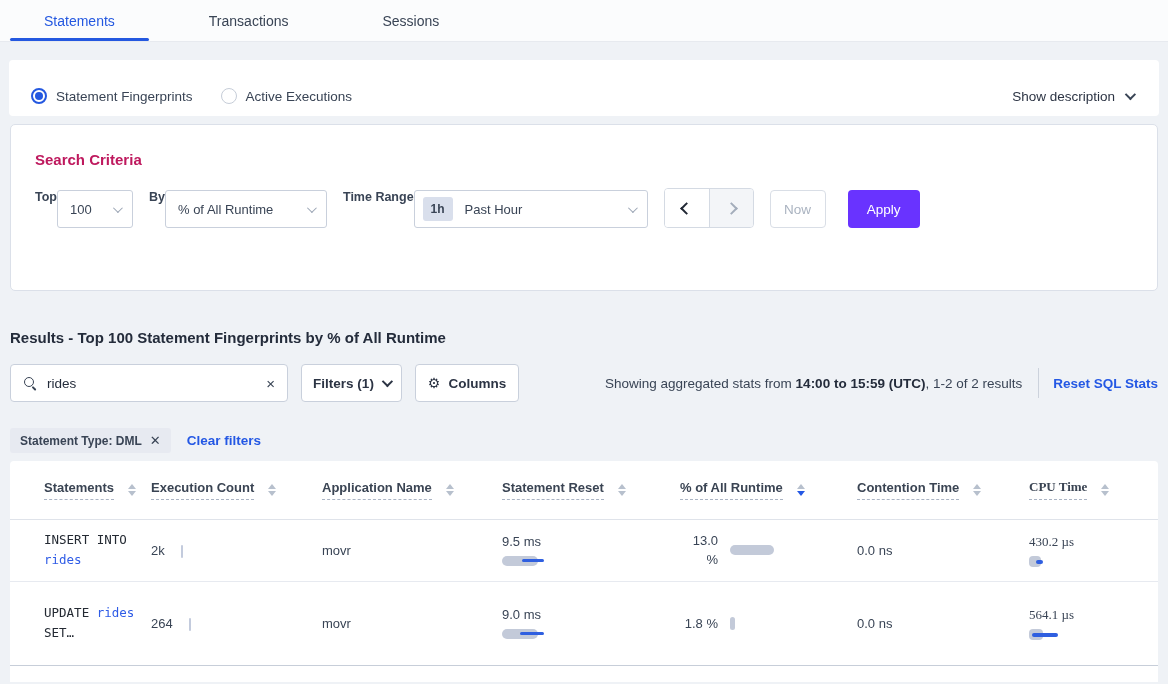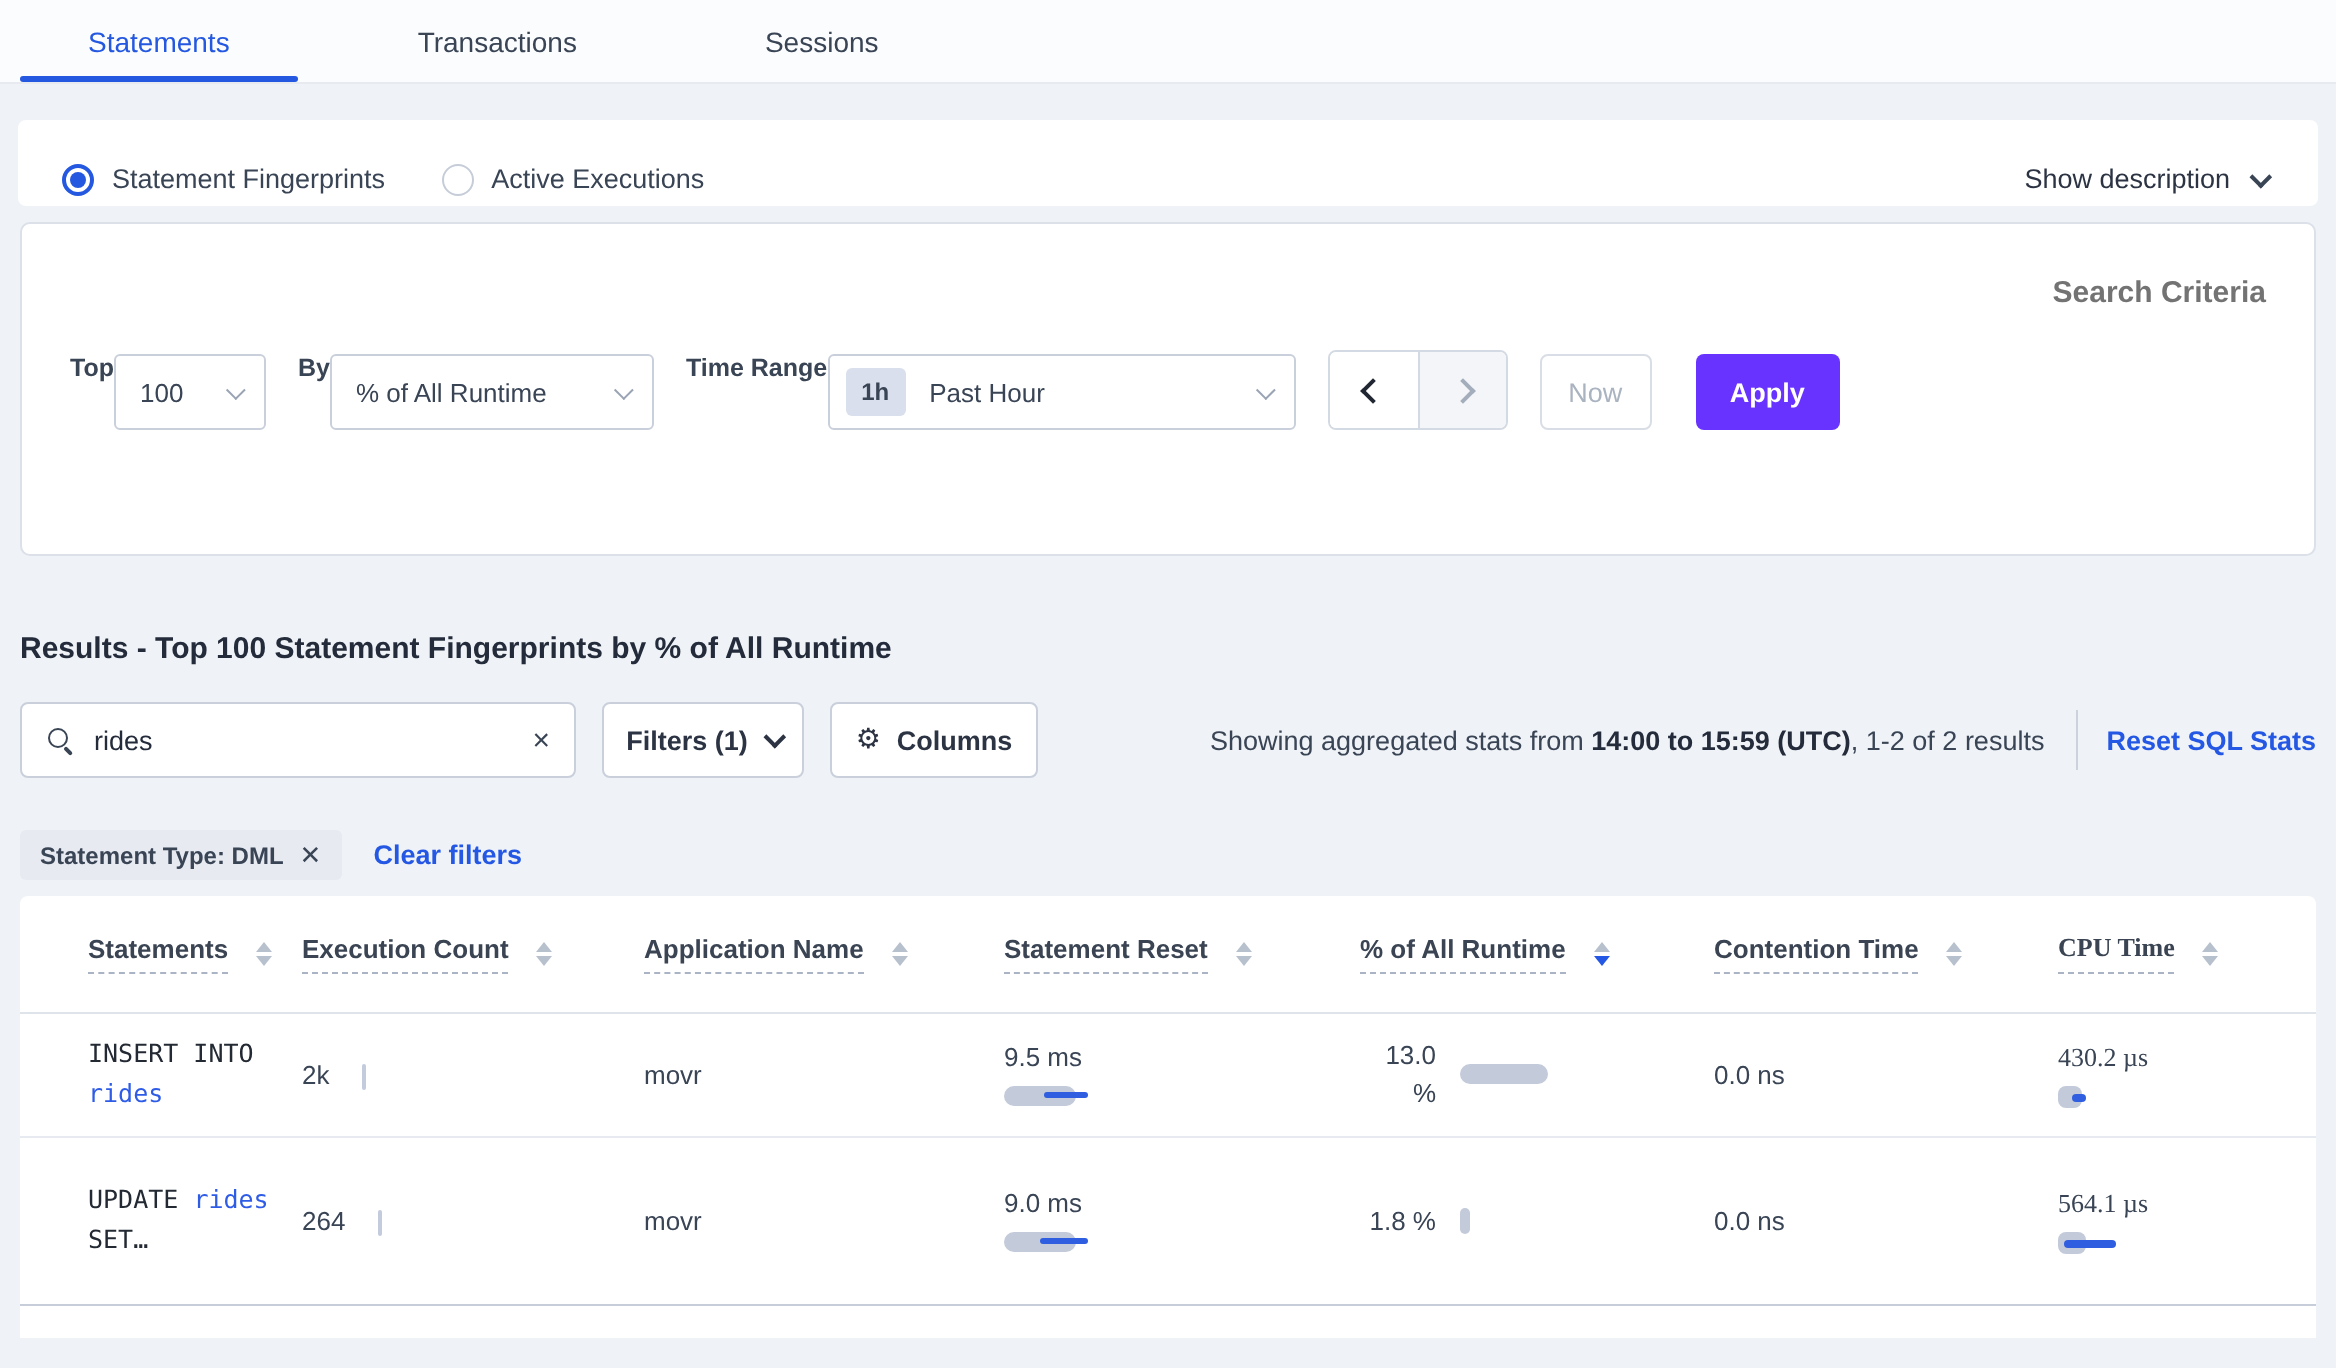--- a/index.html
+++ b/index.html
@@ -34,21 +34,21 @@
   .tab.active::after {
     content:""; position:absolute; left:-16px; right:-16px; bottom:0;
     height:3px; background:#2458e0; border-radius:2px;
   }
 
   
   .toggle-card {
     background:#fff;
     margin:18px 9px 0 9px;
     border-radius:4px;
-    height:43px;
+    height:56px;
     display:flex; align-items:center;
     padding:16px 26px 0 22px;
   }
   .radio-option { display:flex; align-items:center; margin-right:28px; cursor:pointer; }
   .radio-outer {
     width:16px; height:16px; border-radius:50%;
     border:2px solid #2458e0; background:#fff;
     display:flex; align-items:center; justify-content:center;
     margin-right:9px; flex:0 0 auto;
   }
@@ -66,21 +66,21 @@
 
   
   .criteria-card {
     background:#fff;
     margin:8px 10px 0 10px;
     border:1px solid #dbe0e9;
     border-radius:5px;
     padding:26px 24px 30px 24px;
     height:167px;
   }
-  .criteria-title { font-size:15px; font-weight:700; color:#737373;text-align:right; }
+  .criteria-title { font-size:15px; font-weight:700; color:#be185d; }
   .criteria-row { display:flex; align-items:flex-end; margin-top:20px; }
   .field { display:flex; flex-direction:row; margin-right:16px; }
   .field-label { font-size:12.5px; font-weight:700; color:#394455; margin-bottom:8px; }
   .select {
     height:38px; border:1px solid #c9d0dc; border-radius:3px; background:#fff;
     display:flex; align-items:center; padding:0 12px; cursor:pointer; color:#394455;
   }
   .select .sel-chev {
     width:7px; height:7px; border-right:1.7px solid #9aa4b4; border-bottom:1.7px solid #9aa4b4;
     transform:rotate(45deg) translateY(-2px); margin-left:auto;
@@ -105,21 +105,21 @@
   .chev-right {
     width:9px; height:9px; border-right:2.4px solid #a3adbb; border-top:2.4px solid #a3adbb;
     transform:rotate(45deg);
   }
   .now-btn {
     width:56px; height:38px; border:1px solid #d9dee6; border-radius:4px; background:#fff;
     color:#aab3c0; font-size:13.5px; display:flex; align-items:center; justify-content:center;
     margin-right:22px; cursor:pointer;
   }
   .apply-btn {
-    width:72px; height:38px; background:#6933ff; color:#fff; font-weight:700; font-size:13.5px;
+    width:72px; height:38px; background:#6933ff; color:#fff; font-weight:400; font-size:13.5px;
     border:none; border-radius:4px; display:flex; align-items:center; justify-content:center;
     cursor:pointer;
   }
 
   
   .results-heading {
     margin:38px 10px 0 10px;
     font-size:15px; font-weight:700; color:#242c3b;
   }
   .controls-row { display:flex; align-items:center; margin:18px 10px 0 10px; }

